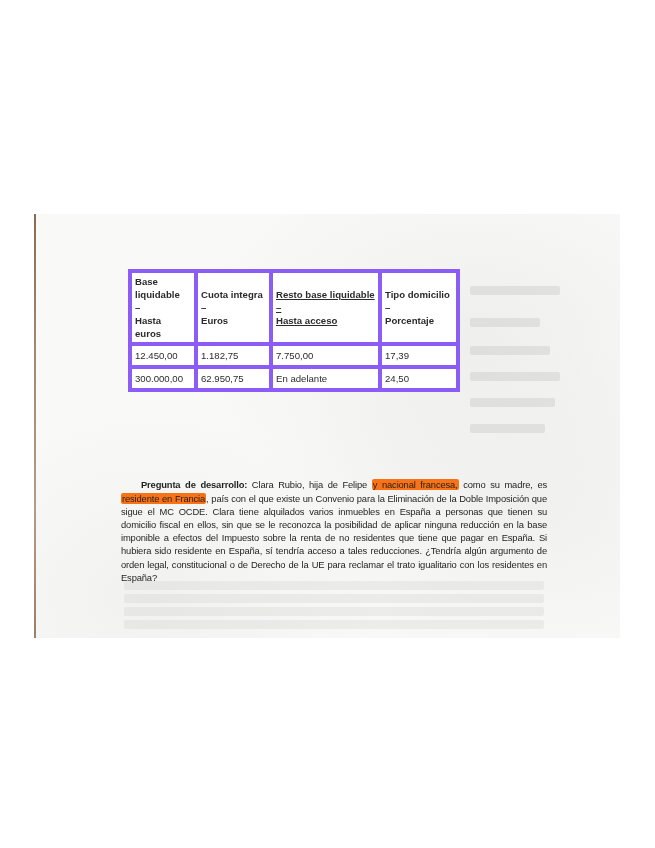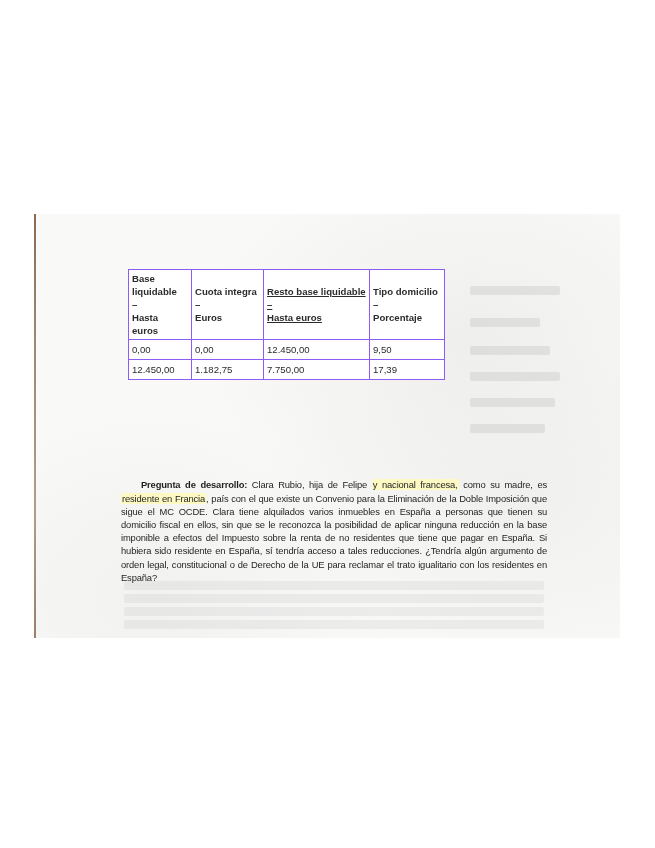--- a/index.html
+++ b/index.html
@@ -44,21 +44,21 @@
       position: absolute;
       left: 128px;
       top: 269px;
       border-collapse: collapse;
       font-family: "Liberation Sans", sans-serif;
       font-size: 9.6px;
       color: #2b2b2b;
       background: #ffffff;
     }
     .tax-table th, .tax-table td {
-      border: 1px solid #8b5cf6;
+      border: 4px solid #8b5cf6;
       padding: 2px 3px;
       text-align: left;
       vertical-align: middle;
       line-height: 13px;
     }
     .tax-table th {
       font-weight: bold;
       height: 64px;
       padding-top: 2px;
       padding-bottom: 2px;
@@ -78,21 +78,21 @@
       width: 426px;
       font-family: "Liberation Sans", sans-serif;
       font-size: 9.4px;
       line-height: 13.2px;
       color: #1f1f1f;
       text-align: justify;
       letter-spacing: -0.15px;
     }
     .question .label { font-weight: bold; padding-left: 20px; }
     .hl {
-      background: #fef9c3;
+      background: #f97316;
       border-radius: 2px;
       padding: 0 1px;
     }
   </style>
 </head>
 <body>
 
 <div class="photo-page"></div>
 <div class="page-edge"></div>
 
@@ -118,38 +118,38 @@
         <span class="hdr-line">euros</span>
       </th>
       <th class="col2">
         <span class="hdr-line">Cuota integra</span>
         <span class="hdr-line">–</span>
         <span class="hdr-line">Euros</span>
       </th>
       <th class="col3">
         <span class="hdr-line">Resto base liquidable</span>
         <span class="hdr-line">–</span>
-        <span class="hdr-line">Hasta euros</span>
+        <span class="hdr-line">Hasta acceso</span>
       </th>
       <th class="col4">
         <span class="hdr-line">Tipo domicilio</span>
         <span class="hdr-line">–</span>
         <span class="hdr-line">Porcentaje</span>
       </th>
     </tr>
   </thead>
   <tbody>
     <tr>
-      <td>0,00</td>
-      <td>0,00</td>
-      <td>12.450,00</td>
-      <td>9,50</td>
-    </tr>
-    <tr>
       <td>12.450,00</td>
       <td>1.182,75</td>
       <td>7.750,00</td>
       <td>17,39</td>
+    </tr>
+    <tr>
+      <td>300.000,00</td>
+      <td>62.950,75</td>
+      <td>En adelante</td>
+      <td>24,50</td>
     </tr>
   </tbody>
 </table>
 
 <p class="question"><span class="label">Pregunta de desarrollo:</span><span> Clara Rubio, hija de Felipe </span><span class="hl">y nacional francesa,</span><span> como su madre, es </span><span class="hl">residente en Francia</span><span>, país con el que existe un Convenio para la Eliminación de la Doble Imposición que sigue el MC OCDE. Clara tiene alquilados varios inmuebles en España a personas que tienen su domicilio fiscal en ellos, sin que se le reconozca la posibilidad de aplicar ninguna reducción en la base imponible a efectos del Impuesto sobre la renta de no residentes que tiene que pagar en España. Si hubiera sido residente en España, sí tendría acceso a tales reducciones. ¿Tendría algún argumento de orden legal, constitucional o de Derecho de la UE para reclamar el trato igualitario con los residentes en España?</span></p>
 
 </body></html>

